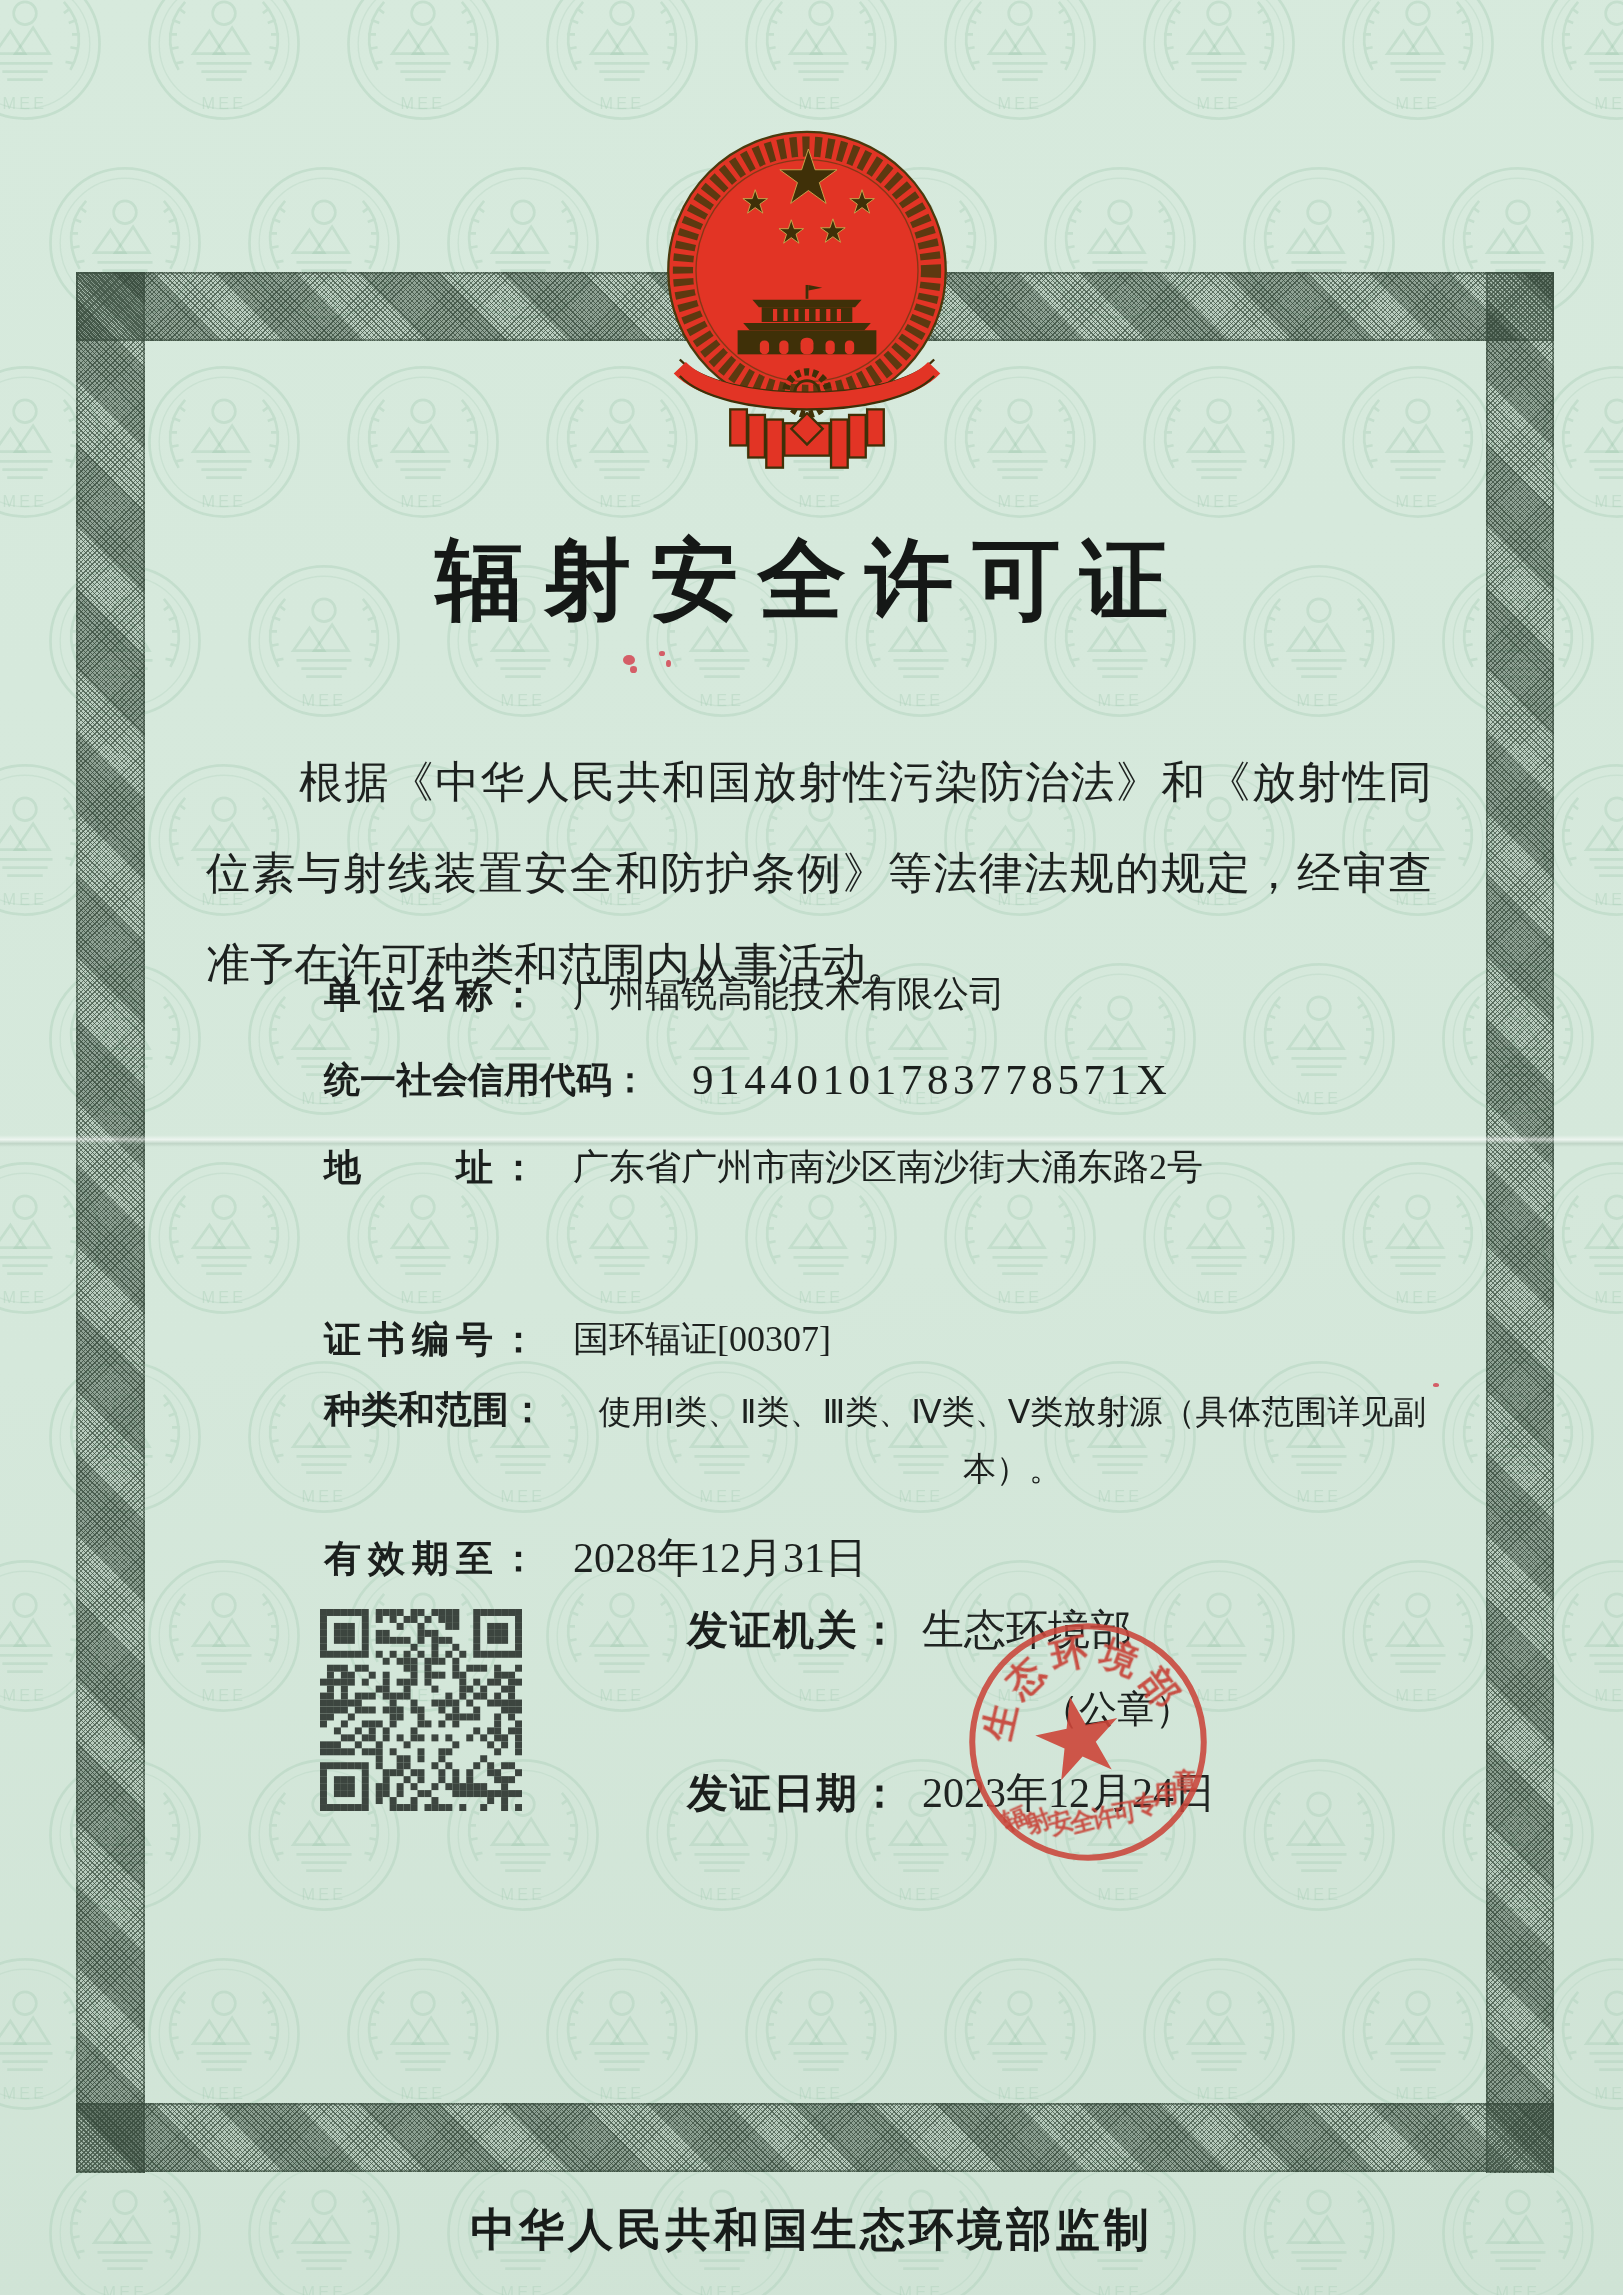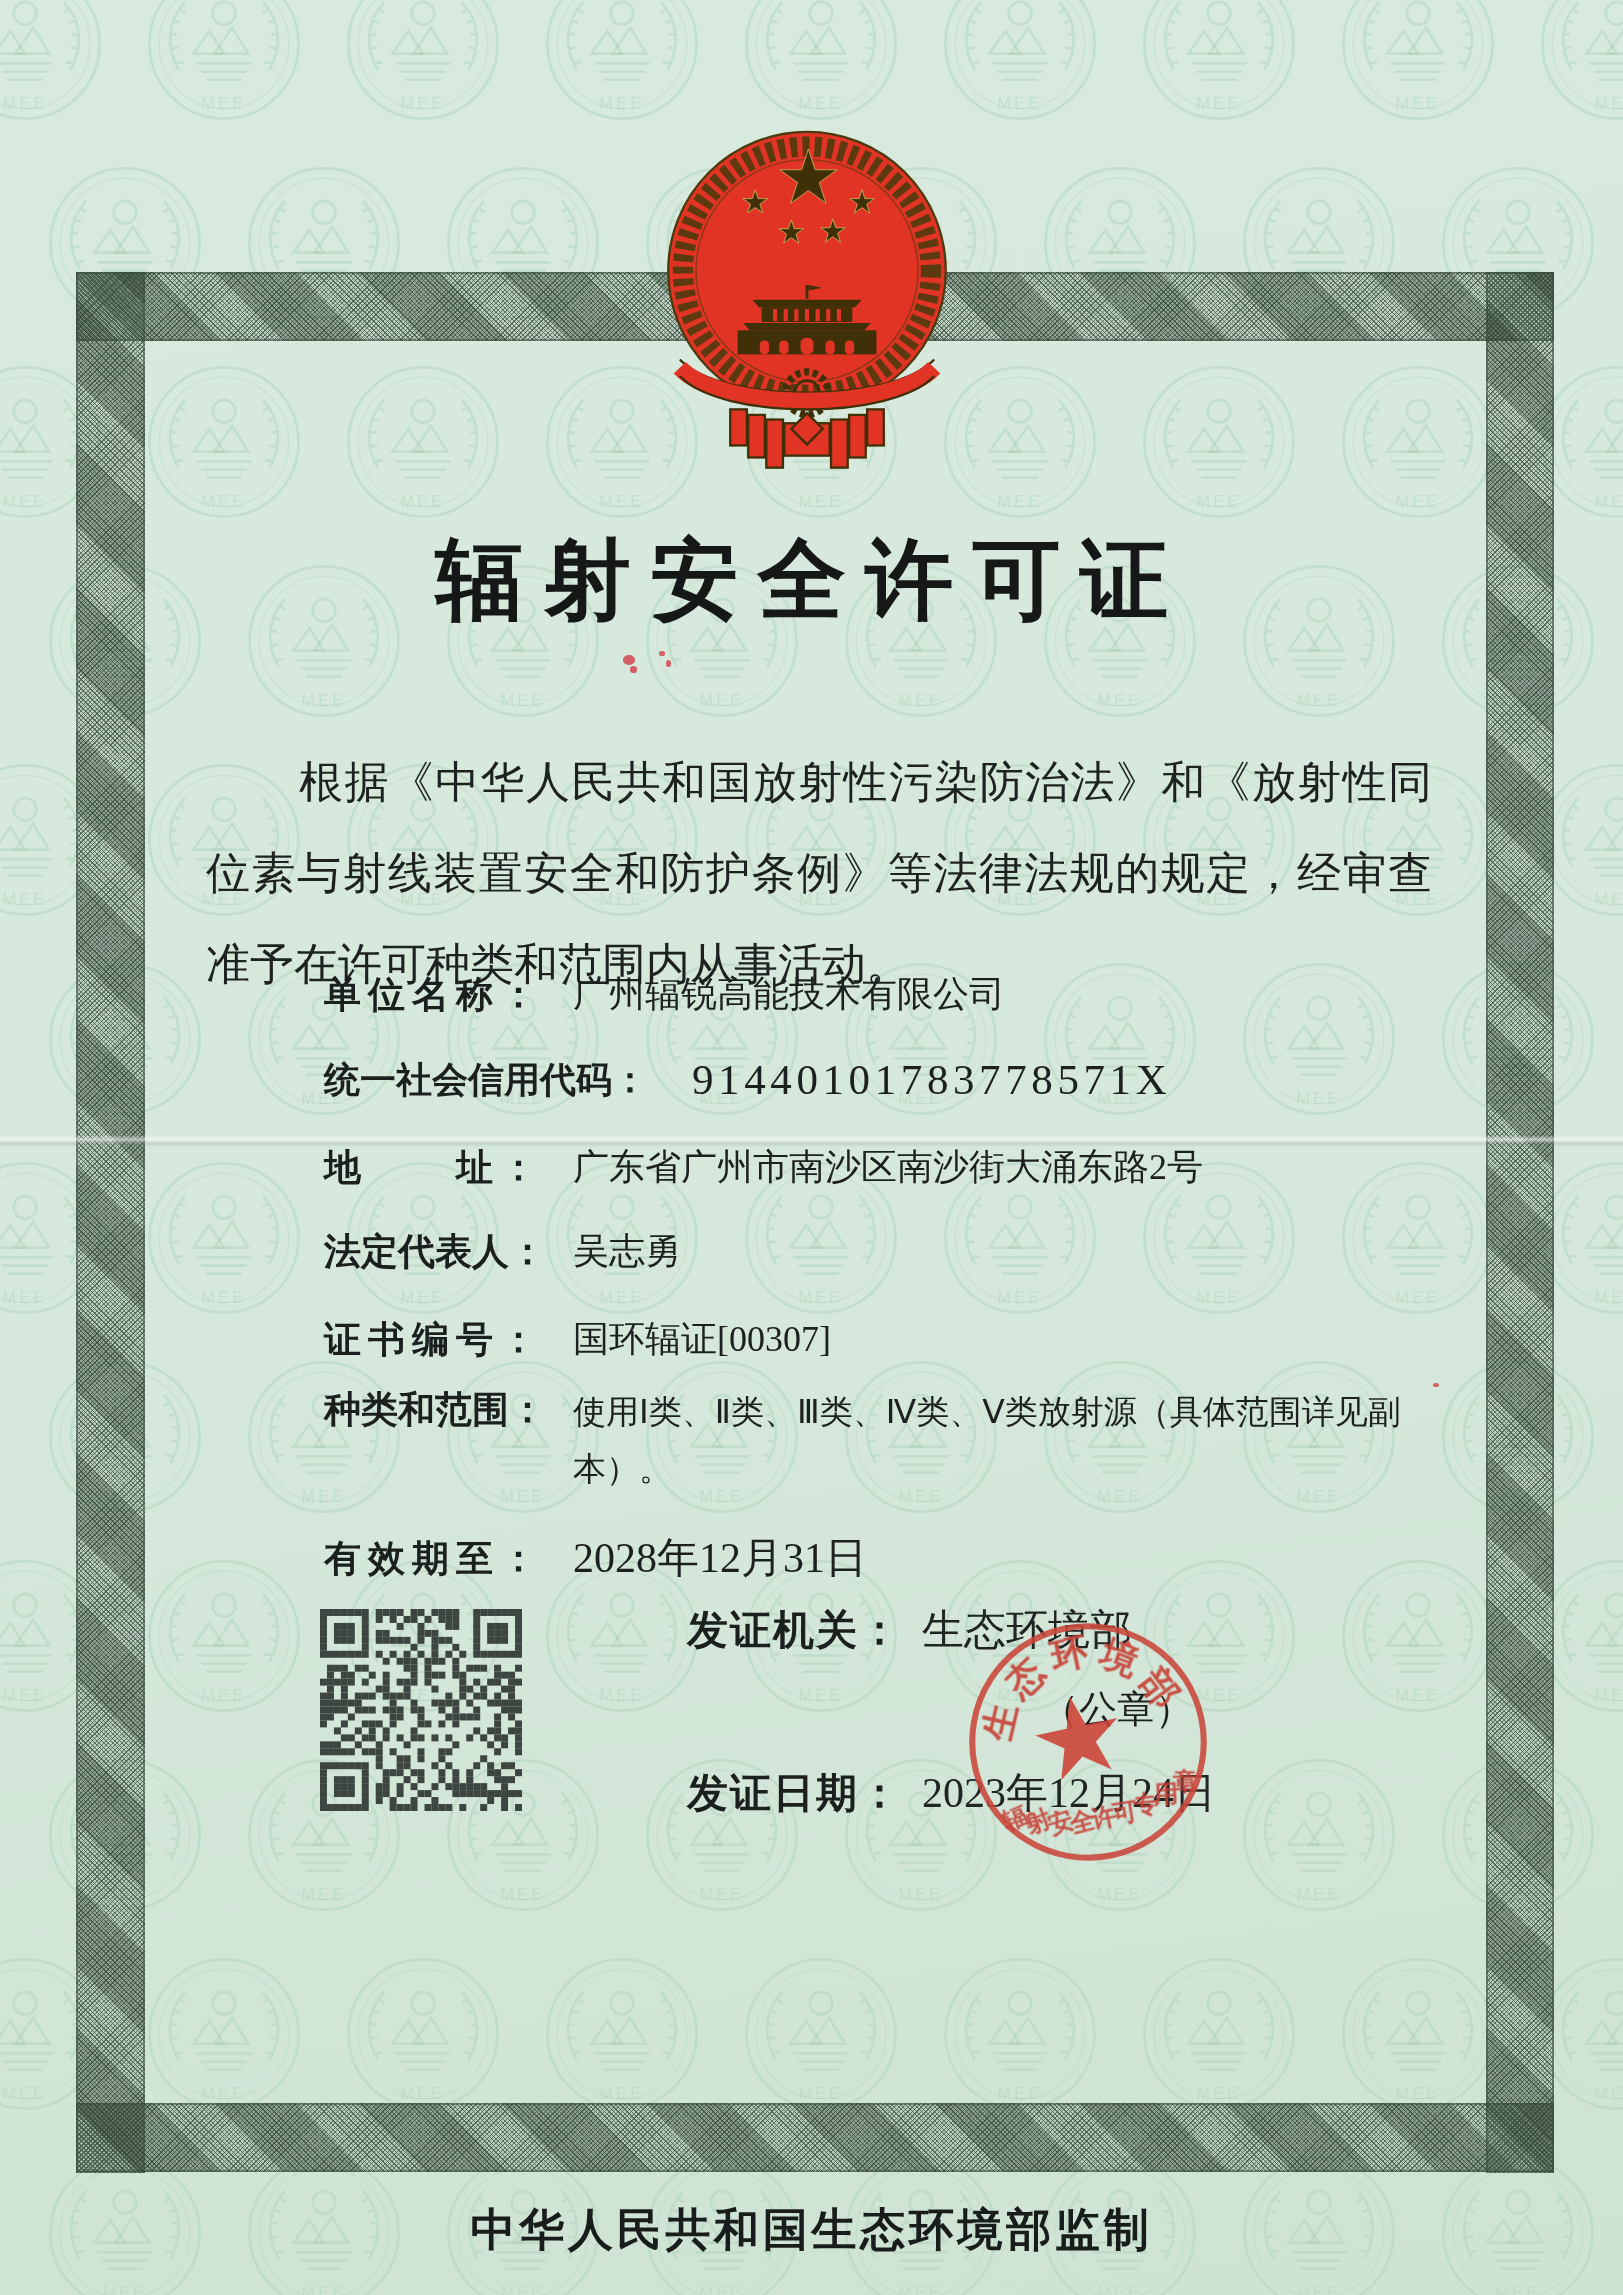--- a/index.html
+++ b/index.html
@@ -38,21 +38,21 @@
   .frow{position:absolute;left:324px;z-index:5;display:flex;align-items:flex-start;white-space:nowrap;}
   .flabel{display:inline-block;width:213px;font-weight:700;font-size:37px;line-height:51px;
     text-align:justify;text-align-last:justify;color:#1b1f1d;}
   .fvalue{margin-left:36px;font-family:"Liberation Serif", serif;font-size:36px;line-height:51px;color:#20242
 
 2;}
   #row-code .flabel{width:auto;text-align-last:auto;font-size:36px;}
   #row-code .fvalue{margin-left:44px;font-size:43px;letter-spacing:4.6px;}
   #row-name{top:969px;}  #row-code{top:1054px;}  #row-addr{top:1142px;}
   #row-legal{top:1226px;} #row-cert{top:1314px;}  #row-scope{top:1384px;} #row-valid{top:1533px;}
-  #row-scope .fvalue{white-space:normal;width:879px;font-size:33px;line-height:57px;}
+  #row-scope .fvalue{white-space:normal;width:879px;font-size:33px;line-height:57px;text-align:center;}
   #row-valid .fvalue{font-size:42px;}
   
   #qr{left:320px;top:1609px;width:202px;height:202px;z-index:5;}
   
   .irow{position:absolute;left:687px;z-index:5;display:flex;align-items:center;white-space:nowrap;}
   .ilabel{display:inline-block;width:213px;font-weight:700;font-size:41px;line-height:57px;
     text-align:justify;text-align-last:justify;color:#1b1f1d;}
   .ivalue{margin-left:22px;font-family:"Liberation Serif", serif;font-size:42px;line-height:57px;color:#202422;}
   #row-authority{top:1602px;}
   #row-date{top:1765px;}
@@ -1470,24 +1470,20 @@
     <span class="flabel">单位名称：</span>
     <span class="fvalue">广州辐锐高能技术有限公司</span>
   </div>
   <div id="row-code" class="frow">
     <span class="flabel">统一社会信用代码：</span>
     <span class="fvalue">91440101783778571X</span>
   </div>
   <div id="row-addr" class="frow">
     <span class="flabel">地　　址：</span>
     <span class="fvalue">广东省广州市南沙区南沙街大涌东路2号</span>
-  </div>
-  <div id="row-legal" class="frow">
-    <span class="flabel">法定代表人：</span>
-    <span class="fvalue">吴志勇</span>
   </div>
   <div id="row-cert" class="frow">
     <span class="flabel">证书编号：</span>
     <span class="fvalue">国环辐证[00307]</span>
   </div>
   <div id="row-scope" class="frow">
     <span class="flabel">种类和范围：</span>
     <span class="fvalue">使用Ⅰ类、Ⅱ类、Ⅲ类、Ⅳ类、Ⅴ类放射源（具体范围详见副本）。</span>
   </div>
   <div id="row-valid" class="frow">

